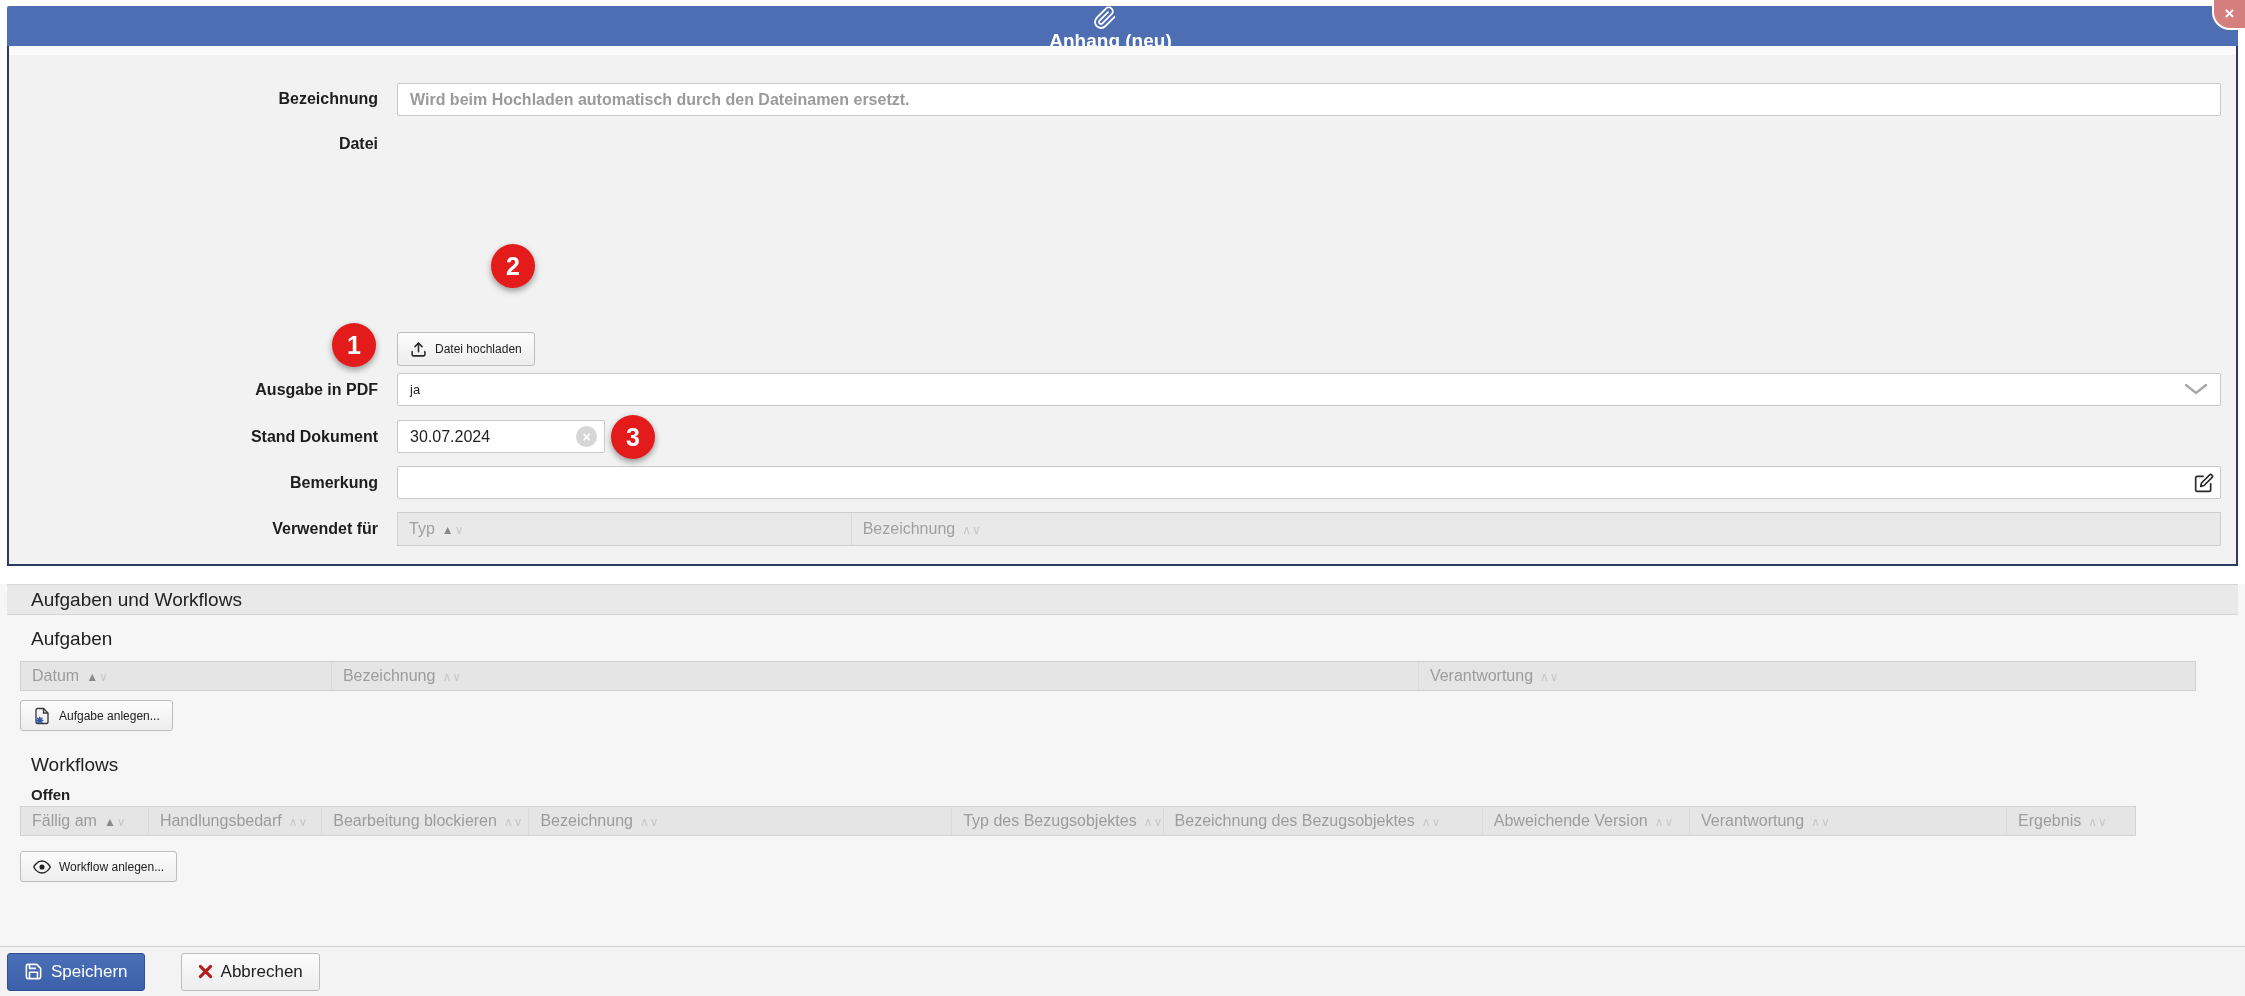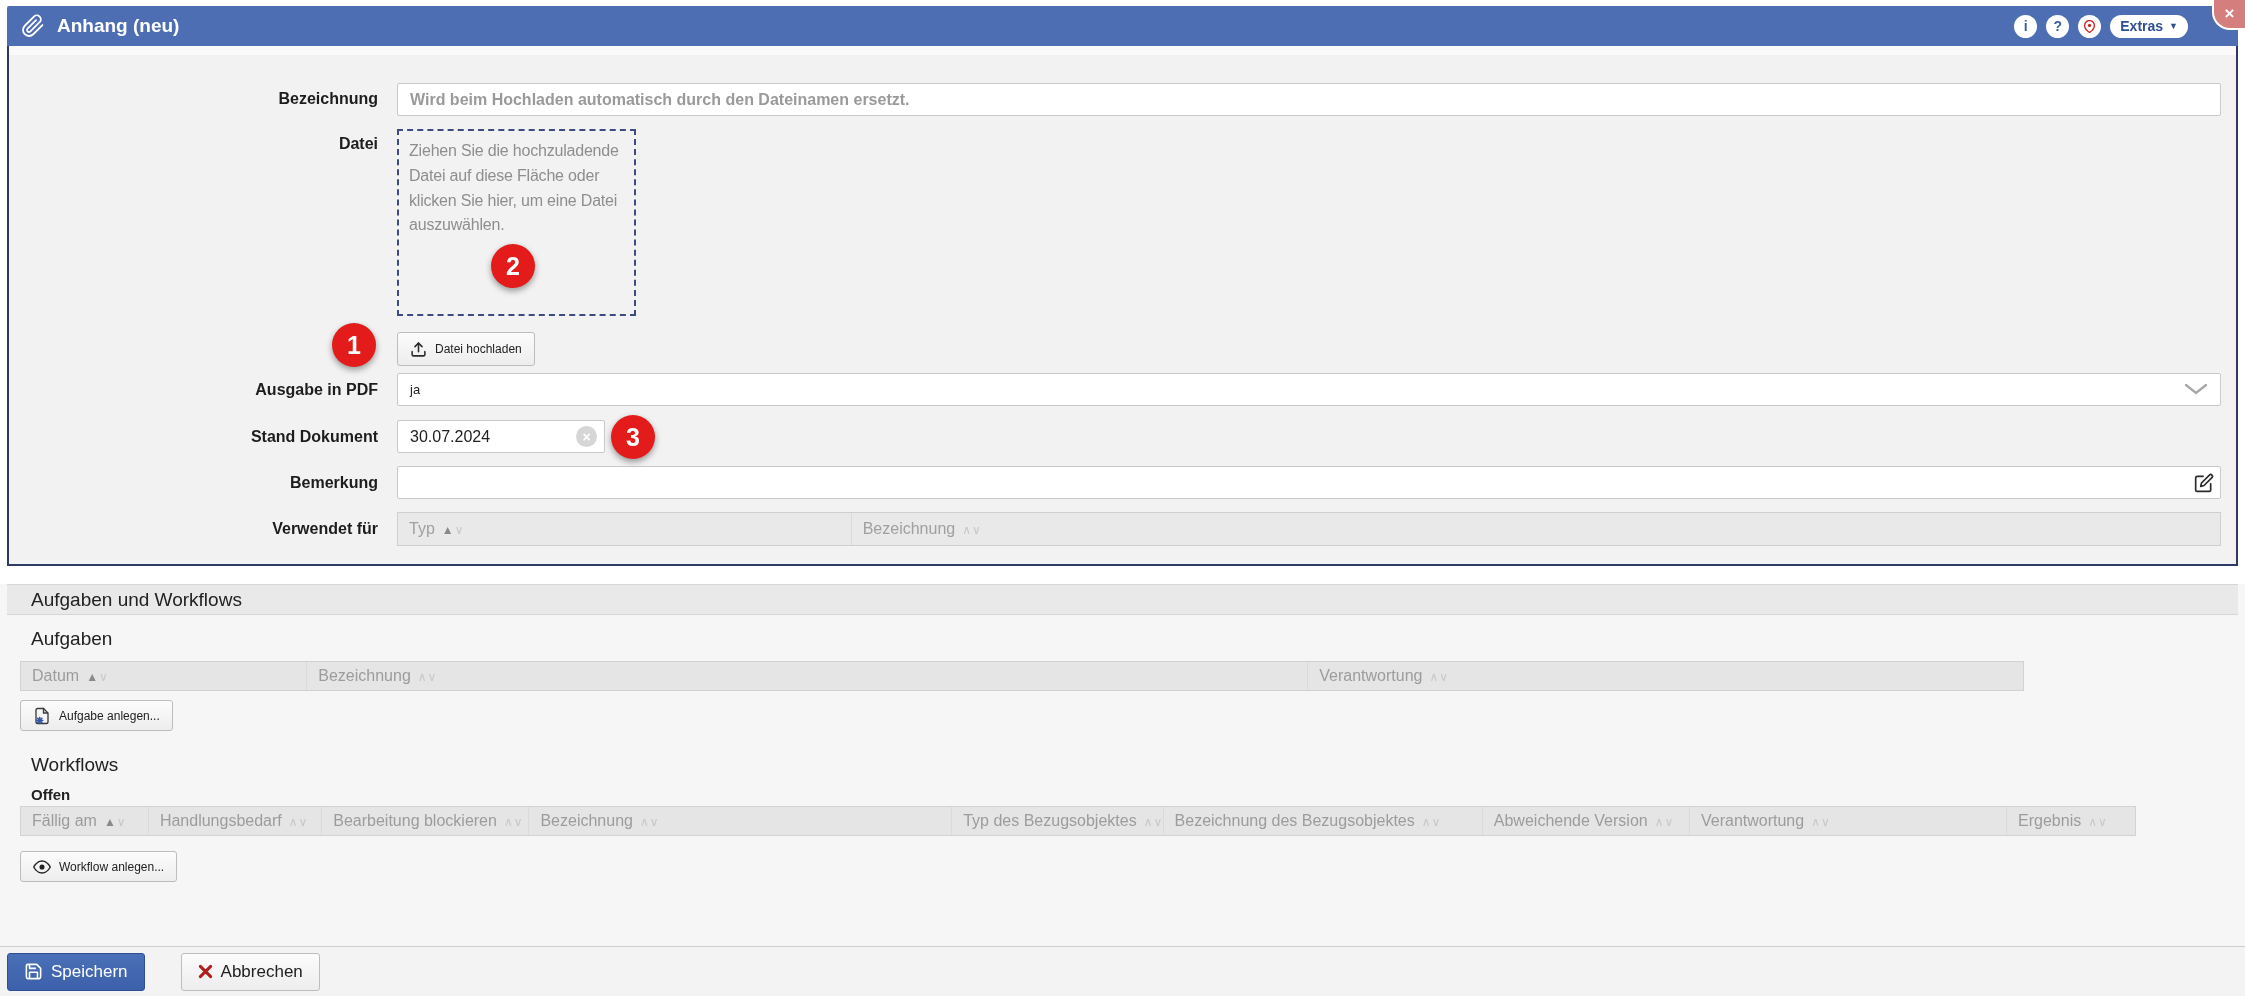--- a/index.html
+++ b/index.html
@@ -2,21 +2,21 @@
 <html><head>
 <meta charset="utf-8">
 <style>
   html,body{margin:0;padding:0;}
   body{width:2245px;height:996px;background:#ffffff;font-family:"Liberation Sans",sans-serif;overflow:hidden;}
   .canvas{position:relative;width:2245px;height:996px;}
   .abs{position:absolute;box-sizing:border-box;}
 
   
   .titlebar{left:7px;top:6px;width:2231px;height:40px;background:#4e6eb4;border-radius:2px 2px 0 0;
-            display:flex;align-items:center;padding:0 50px 0 14px;}
+            display:flex;align-items:center;padding:0 50px 0 14px;flex-direction:column;}
   .tb-title{color:#ffffff;font-size:19px;font-weight:bold;margin-left:12px;}
   .tb-actions{margin-left:auto;display:flex;align-items:center;gap:9px;}
   .circ{width:23px;height:23px;border-radius:50%;background:#ffffff;color:#3b5ca6;font-weight:bold;
         font-size:14px;display:flex;align-items:center;justify-content:center;cursor:pointer;}
   .extras{height:23px;border-radius:12px;background:#ffffff;color:#2f4f94;font-weight:bold;font-size:14px;
           padding:0 10px;display:flex;align-items:center;gap:6px;cursor:pointer;}
   .extras .caret{font-size:9px;line-height:1;}
   .closebtn{left:2212px;top:0;width:33px;height:30px;background:#d47e7e;color:#fff;
             border-left:2px solid #fff;border-bottom:2px solid #fff;border-radius:0 0 0 18px;
             display:flex;align-items:center;justify-content:center;font-size:17px;font-weight:bold;cursor:pointer;}
@@ -128,23 +128,20 @@
   <div class="abs closebtn">
     <span>×</span>
   </div>
 
   <div class="abs panel"></div>
 
   <div class="abs flabel" style="left:178px;top:90px;">Bezeichnung</div>
   <input class="abs tinput" style="left: 397px; top: 83px; width: 1824px; height: 33px;" placeholder="Wird beim Hochladen automatisch durch den Dateinamen ersetzt.">
 
   <div class="abs flabel" style="left:178px;top:135px;">Datei</div>
-  <div class="abs dropzone" style="left:397px;top:129px;width:239px;height:187px;">
-    <span>Ziehen Sie die hochzuladende Datei auf diese Fläche oder klicken Sie hier, um eine Datei auszuwählen.</span>
-  </div>
 
   <div class="abs badge" style="left:332px;top:323px;">
     <span>1</span>
   </div>
   <div class="abs badge" style="left:491px;top:244px;">
     <span>2</span>
   </div>
   <div class="abs badge" style="left:611px;top:415px;">
     <span>3</span>
   </div>
@@ -201,21 +198,21 @@
         <span>Bezeichnung</span>
         <span class="sort"><i class="sd">∧</i><i class="sd">∨</i></span>
       </div>
     </div>
 
   <div class="abs sectionbar">
     <span class="h-section">Aufgaben und Workflows</span>
   </div>
 
   <div class="abs h-sub" style="left:31px;top:628px;">Aufgaben</div>
-  <div class="abs thead" id="aufg-cols" style="left:20px;top:661px;width:2004px;height:30px;">
+  <div class="abs thead" id="aufg-cols" style="left:20px;top:661px;width:2176px;height:30px;">
       <div class="th">
         <span>Datum</span>
         <span class="sort"><i class="sa">▲</i><i class="sd">∨</i></span>
       </div>
       <div class="th">
         <span>Bezeichnung</span>
         <span class="sort"><i class="sd">∧</i><i class="sd">∨</i></span>
       </div>
       <div class="th">
         <span>Verantwortung</span>

